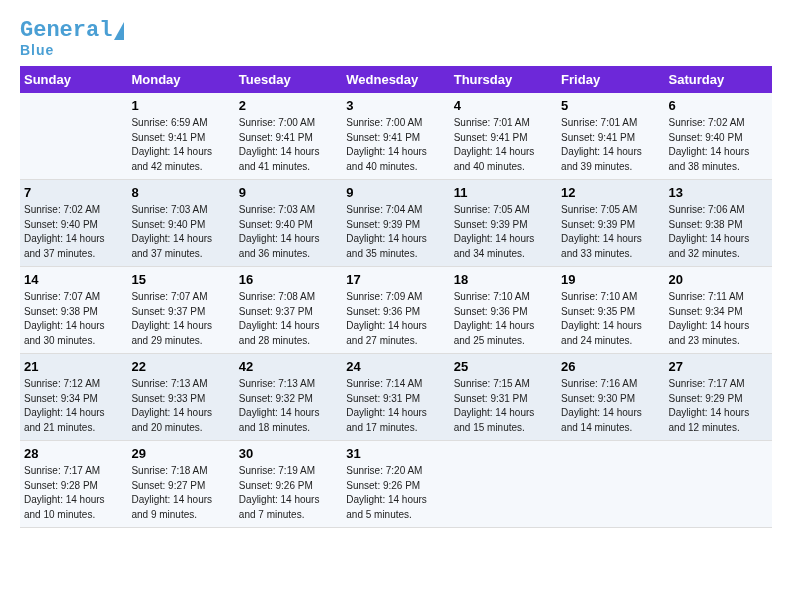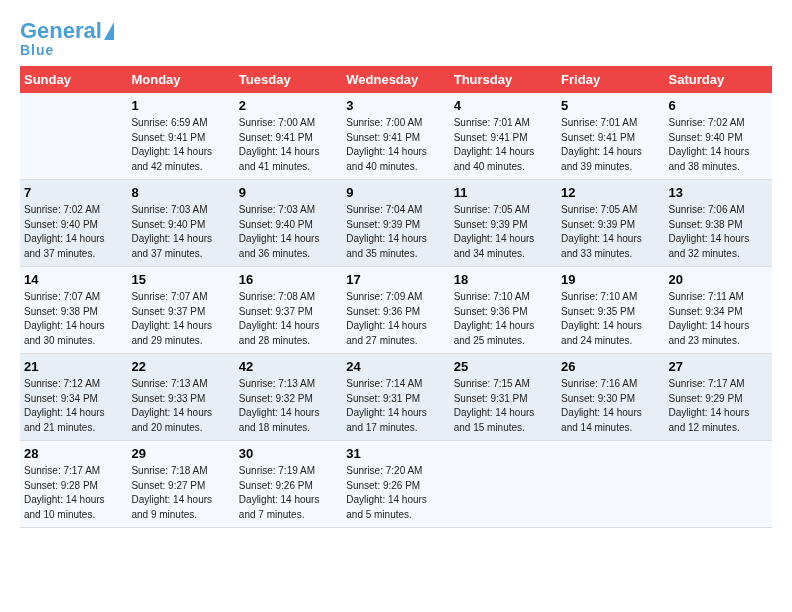--- a/index.html
+++ b/index.html
@@ -34,20 +34,21 @@
       width: 0; height: 0;
       border-left: 10px solid transparent;
       border-right: 0px solid transparent;
       border-bottom: 18px solid #4a9fd4;
       display: inline-block;
       margin-left: 2px;
     }
     .logo-line {
       display: flex;
       align-items: center;
+      font-family: Liberation Mono, monospace;
     }
     .logo-sub {
       font-size: 14px;
       color: #4a9fd4;
       font-weight: bold;
       letter-spacing: 1px;
     }
     .title-block {
       text-align: right;
     }
@@ -61,21 +62,21 @@
       font-size: 16px;
       color: #333;
       margin-top: 2px;
     }
     table {
       width: 100%;
       border-collapse: collapse;
       font-size: 11px;
     }
     thead tr th {
-      background-color: #ef4444;
+      background-color: #6d28d9;
       color: #fff;
       padding: 6px 4px;
       text-align: left;
       font-size: 13px;
       font-weight: bold;
     }
     tbody tr {
       border-bottom: 1px solid #ddd;
     }
     tbody tr:nth-child(odd) {

